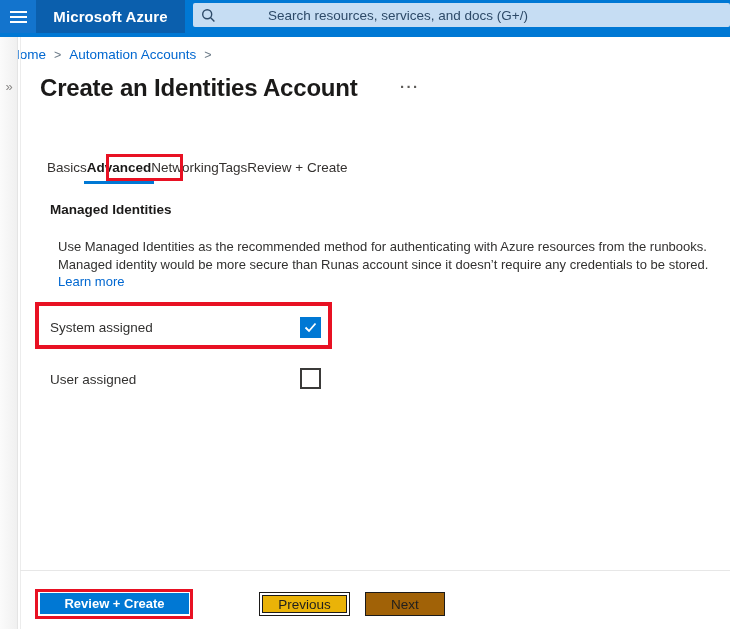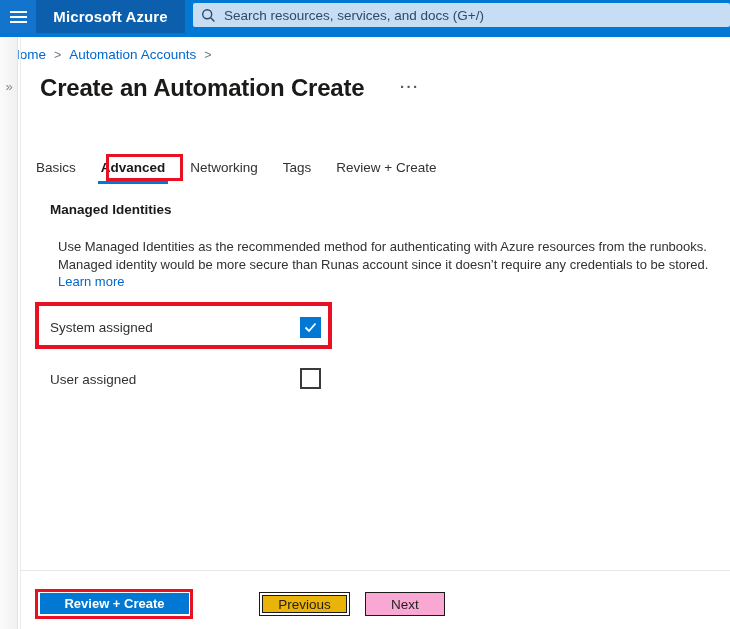--- a/index.html
+++ b/index.html
@@ -10,21 +10,21 @@
   
   .topbar { position:absolute; top:0; left:0; width:730px; height:37px; background:#0078d4; }
   .hamburger { position:absolute; left:0; top:0; width:36px; height:33px; background:#1374cd;
                border:none; cursor:pointer; display:flex; align-items:center; justify-content:center; }
   .hamburger-icon { display:flex; flex-direction:column; gap:3px; }
   .hamburger-icon i { display:block; width:17px; height:2px; background:#fff; }
   .brand { position:absolute; left:36px; top:0; width:149px; height:33px; background:#0b5fad;
            color:#ffffff; font-size:15px; font-weight:bold; display:flex; align-items:center;
            justify-content:center; cursor:pointer; letter-spacing:0.1px; }
   .searchbox { position:absolute; left:193px; top:3px; width:537px; height:24px;
-               background:#c6ddf3; border-radius:2px; display:flex; align-items:center; padding:0 8px; }
+               background:#c6ddf3; border-radius:2px; display:flex; align-items:center; padding:0 8px;gap:44px; }
   .search-icon { display:flex; align-items:center; margin-right:8px; flex:0 0 auto; }
   .search-input { flex:1; border:none; background:transparent; outline:none;
                   font-family:"Liberation Sans",sans-serif; font-size:13.5px; color:#2d4a68; }
   .search-input::placeholder { color:#2d4a68; opacity:1; }
 
   
   .breadcrumb { position:absolute; top:47px; left:10px; font-size:13.5px; display:flex; gap:8px; align-items:center; }
   .breadcrumb a { color:#0067d0; text-decoration:none; cursor:pointer; }
   .breadcrumb .sep { color:#6b7a87; font-size:12.5px; }
 
@@ -35,21 +35,21 @@
                  background:transparent; color:#8a8886; font-size:13px; cursor:pointer; line-height:16px; }
   .panel-edge { position:absolute; left:20px; top:37px; width:1px; height:592px; background:#ececec; }
 
   
   .page-title { position:absolute; top:74px; left:40px; font-size:24px; font-weight:bold;
                 color:#1b1a19; letter-spacing:-0.2px; }
   .more-options { position:absolute; top:78px; left:400px; border:none; background:transparent;
                   color:#5d5b58; font-size:15px; font-weight:bold; letter-spacing:1.5px; cursor:pointer; }
 
   
-  .tabs { position:absolute; top:156px; left:36px; display:flex; gap:25px; }
+  .tabs { position:absolute; top:156px; left:47px; display:flex; }
   .tab { position:relative; height:28px; line-height:24px; font-size:13.5px; color:#34312f;
          cursor:pointer; white-space:nowrap; }
   .tab.active { font-weight:bold; color:#1b1a19; }
   .tab.active::after { content:""; position:absolute; left:-3px; right:-3px; bottom:0; height:3px; background:#0078d4; }
 
   
   .section-heading { position:absolute; top:202px; left:50px; font-size:13.5px; font-weight:bold; color:#1b1a19; }
   .section-desc { position:absolute; top:238px; left:50px; width:681px; font-size:13px;
                   line-height:17.5px; color:#323130;margin-left:8px; }
   .section-desc a { color:#0067d0; text-decoration:none; cursor:pointer; }
@@ -64,21 +64,21 @@
 
   
   .footer-divider { position:absolute; top:570px; left:20px; width:710px; height:1px; background:#e7e7e7; }
   .btn { position:absolute; display:flex; align-items:center; justify-content:center;
          font-family:"Liberation Sans",sans-serif; cursor:pointer; }
   .btn-primary { left:40px; top:593px; width:149px; height:21px; background:#0078d4; border:none;
                  color:#ffffff; font-size:13px; font-weight:bold; }
   .btn-previous { left:259px; top:592px; width:91px; height:24px; background:#eab308;
                   border:1px solid #1b1a19; color:#201f1e; font-size:13.5px;
                   box-shadow: inset 0 0 0 2px #ffffff, inset 0 0 0 3px #1b1a19; text-align: center; }
-  .btn-next { left:365px; top:592px; width:80px; height:24px; background:#f9a8d4;
+  .btn-next { left:365px; top:592px; width:80px; height:24px; background:#a16207;
               border:1.5px solid #1b1a19; color:#201f1e; font-size:13.5px; }
 
   
   .annotation { position:absolute; border:3px solid #e81123; pointer-events:none; z-index:50; }
   .ann-advanced { left:106px; top:154px; width:77px; height:27px; }
   .ann-system   { left:35px;  top:302px; width:297px; height:47px; border-width:4px; }
   .ann-review   { left:35px;  top:589px; width:158px; height:30px; }
 </style>
 </head>
 <body>
@@ -110,21 +110,21 @@
     <span class="sep">&gt;</span>
     <a>Automation Accounts</a>
     <span class="sep">&gt;</span>
   </nav>
 
   <div class="rail">
     <button class="rail-expand">»</button>
   </div>
   <div class="panel-edge"></div>
 
-  <h1 class="page-title">Create an Automation Create</h1>
+  <h1 class="page-title">Create an Identities Account</h1>
   <button class="more-options">···</button>
 
   <div class="tabs">
     <div class="tab">Basics</div>
     <div class="tab active">Advanced</div>
     <div class="tab">Networking</div>
     <div class="tab">Tags</div>
     <div class="tab">Review + Create</div>
   </div>
 

